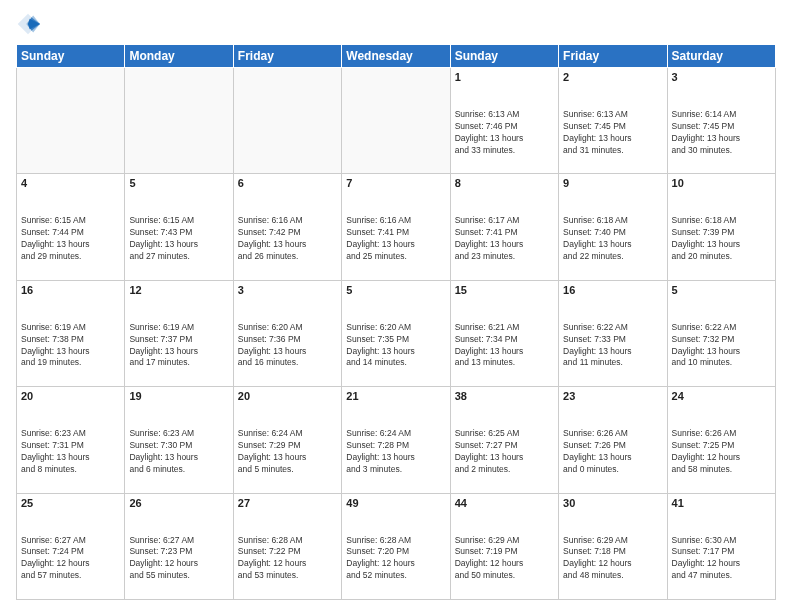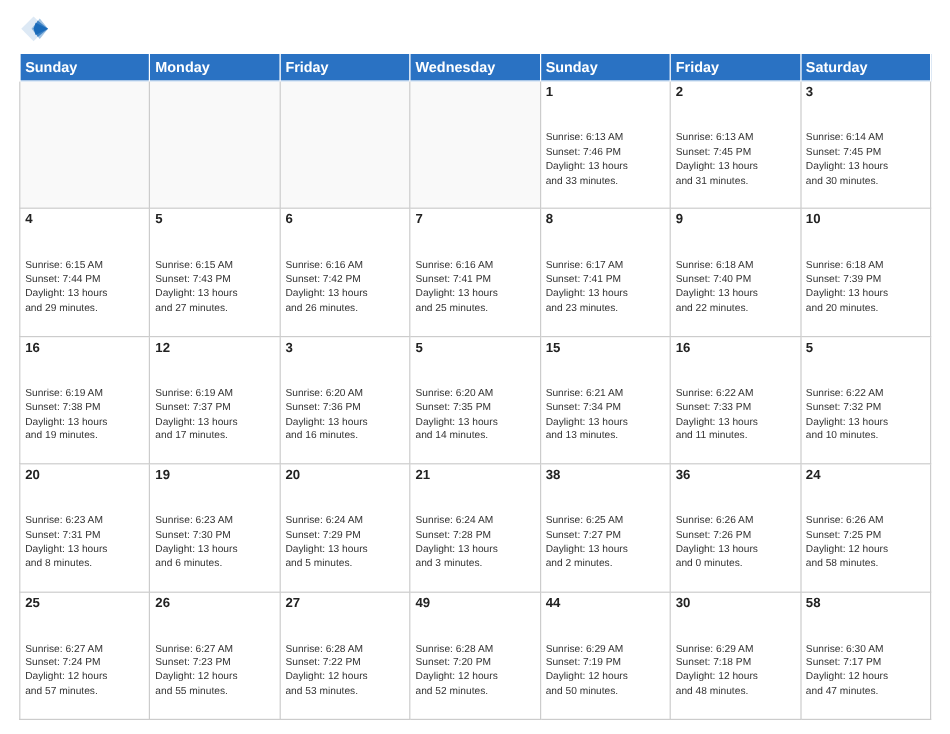--- a/index.html
+++ b/index.html
@@ -226,21 +226,21 @@
           </td>
           <td>
             <div class="day-num">21</div>
             <div class="day-info">Sunrise: 6:24 AM<br>Sunset: 7:28 PM<br>Daylight: 13 hours<br>and 3 minutes.</div>
           </td>
           <td>
             <div class="day-num">38</div>
             <div class="day-info">Sunrise: 6:25 AM<br>Sunset: 7:27 PM<br>Daylight: 13 hours<br>and 2 minutes.</div>
           </td>
           <td>
-            <div class="day-num">36</div>
+            <div class="day-num">23</div>
             <div class="day-info">Sunrise: 6:26 AM<br>Sunset: 7:26 PM<br>Daylight: 13 hours<br>and 0 minutes.</div>
           </td>
           <td>
             <div class="day-num">24</div>
             <div class="day-info">Sunrise: 6:26 AM<br>Sunset: 7:25 PM<br>Daylight: 12 hours<br>and 58 minutes.</div>
           </td>
         </tr>
         <tr class="week-row">
           <td>
             <div class="day-num">25</div>
@@ -260,19 +260,19 @@
           </td>
           <td>
             <div class="day-num">44</div>
             <div class="day-info">Sunrise: 6:29 AM<br>Sunset: 7:19 PM<br>Daylight: 12 hours<br>and 50 minutes.</div>
           </td>
           <td>
             <div class="day-num">30</div>
             <div class="day-info">Sunrise: 6:29 AM<br>Sunset: 7:18 PM<br>Daylight: 12 hours<br>and 48 minutes.</div>
           </td>
           <td>
-            <div class="day-num">58</div>
+            <div class="day-num">41</div>
             <div class="day-info">Sunrise: 6:30 AM<br>Sunset: 7:17 PM<br>Daylight: 12 hours<br>and 47 minutes.</div>
           </td>
         </tr>
       </tbody>
   </table>
 </div>
 
 </body></html>

